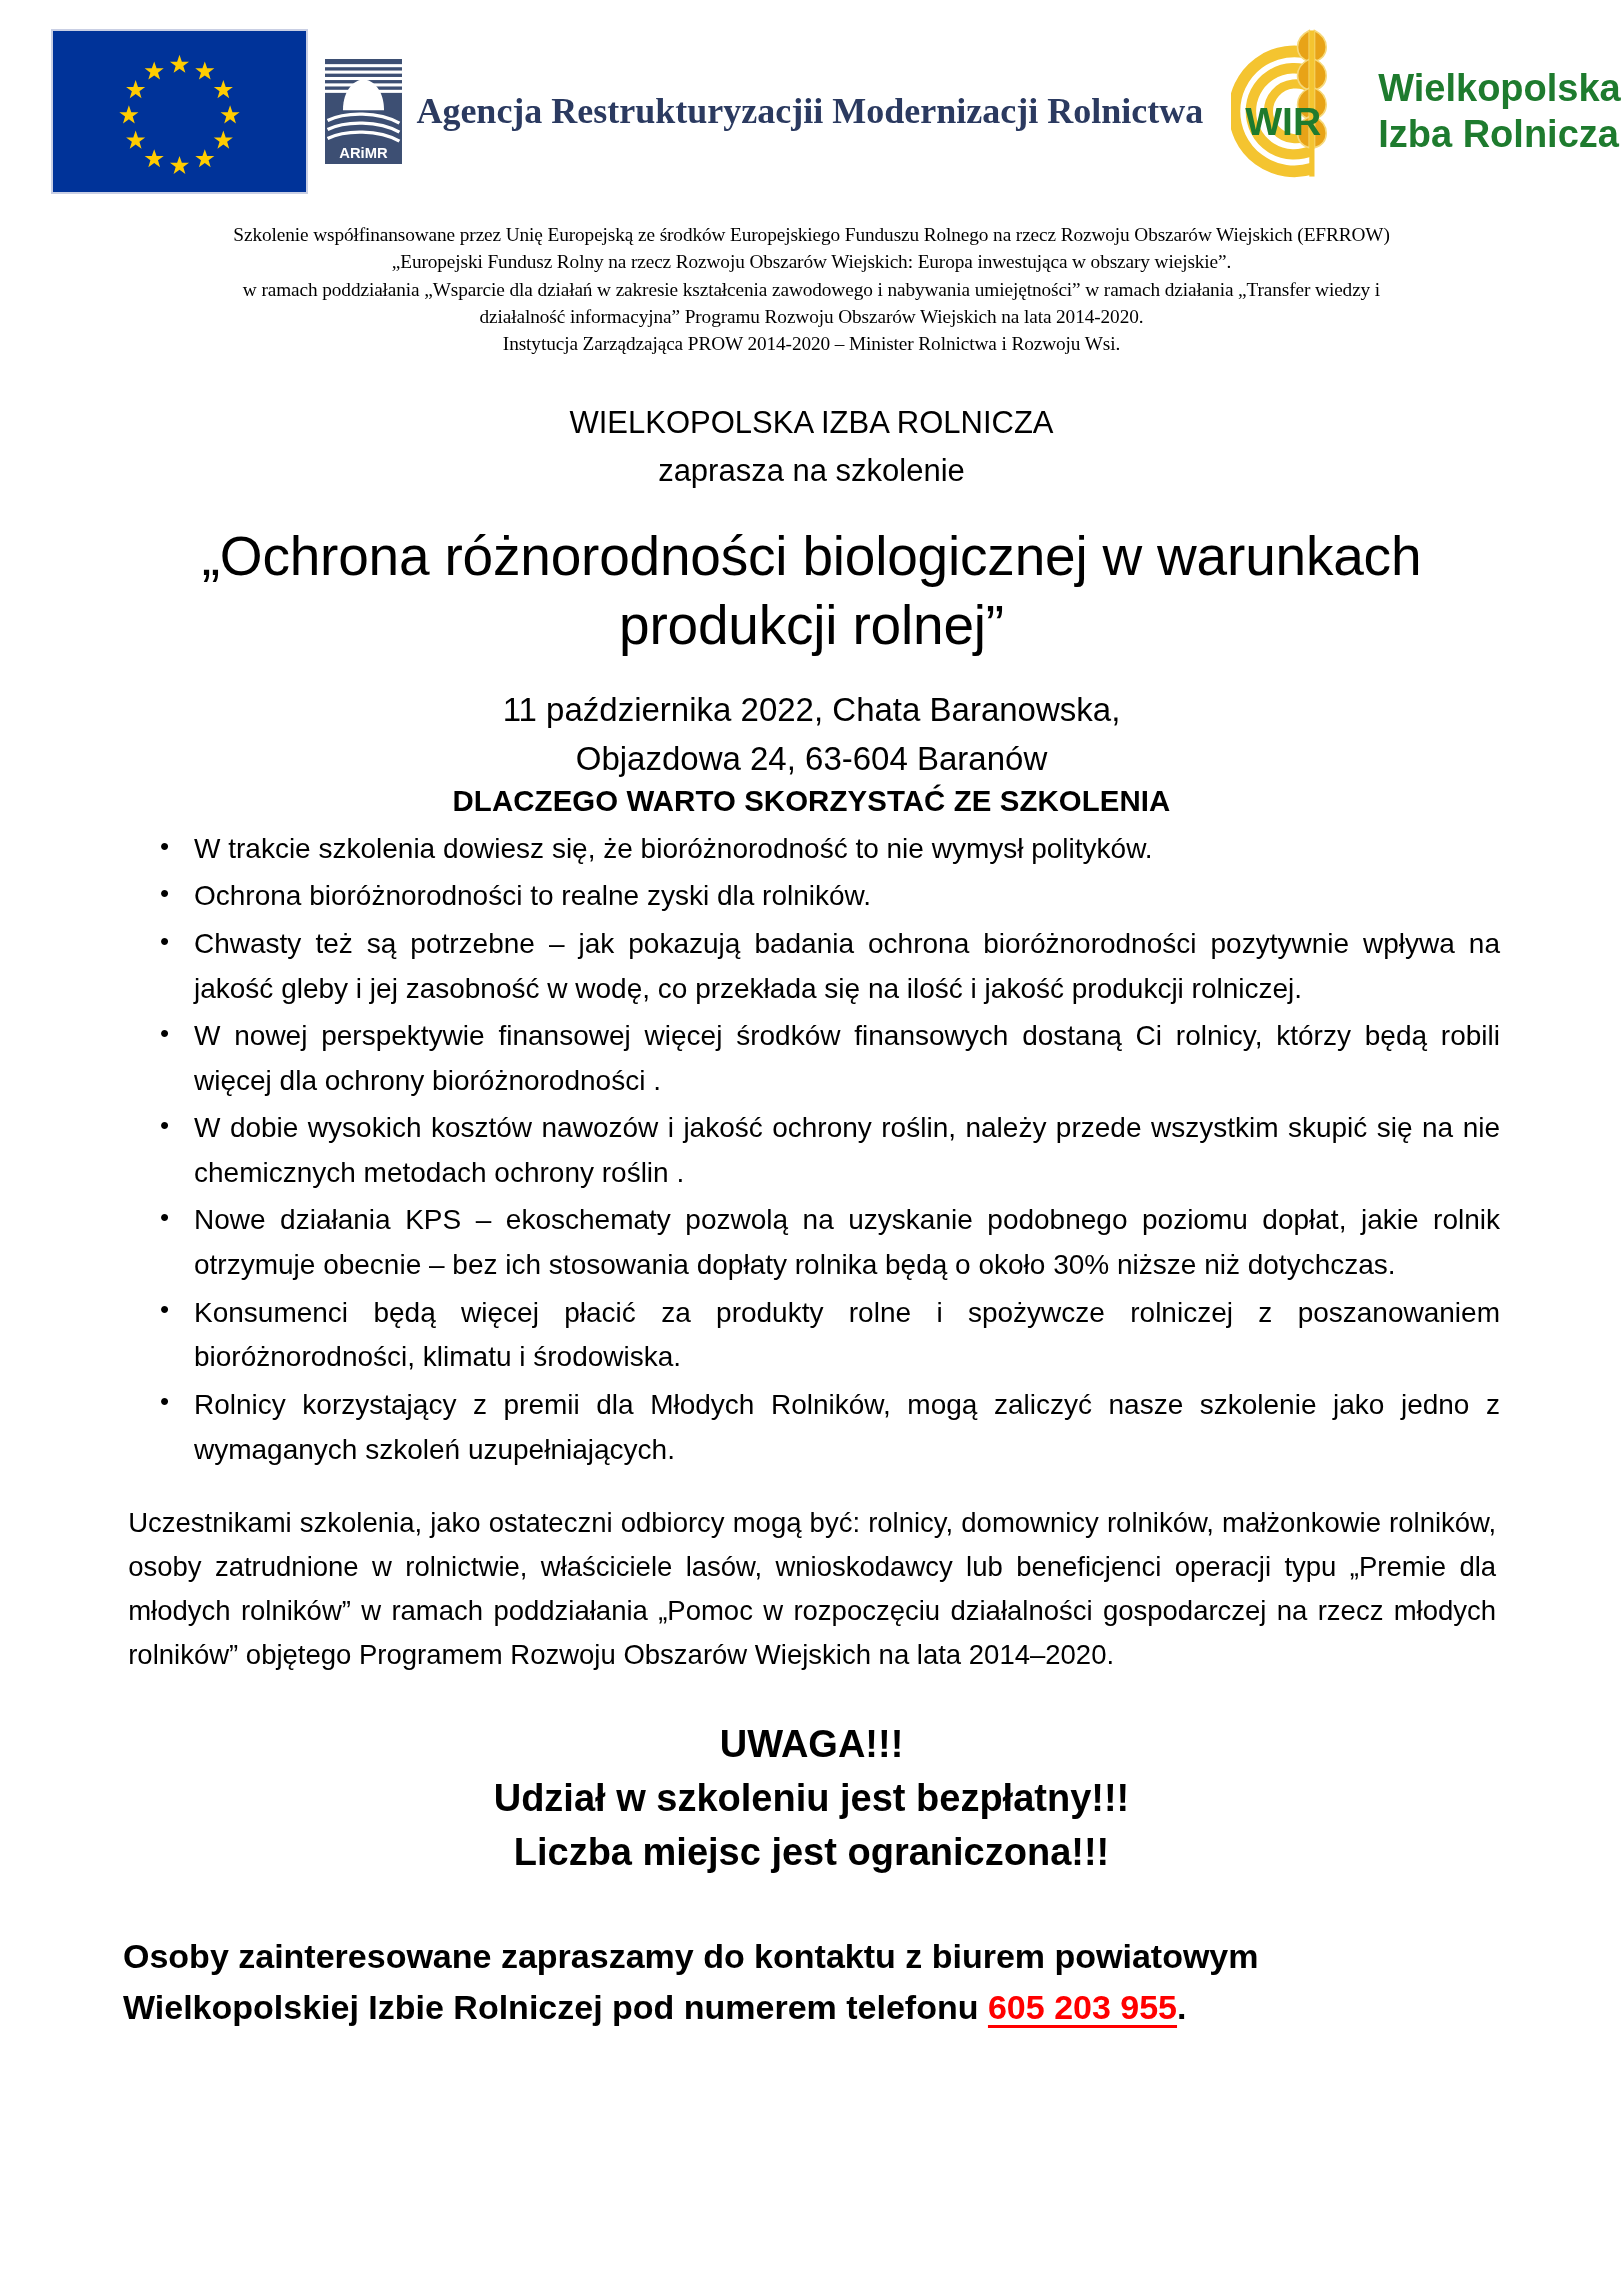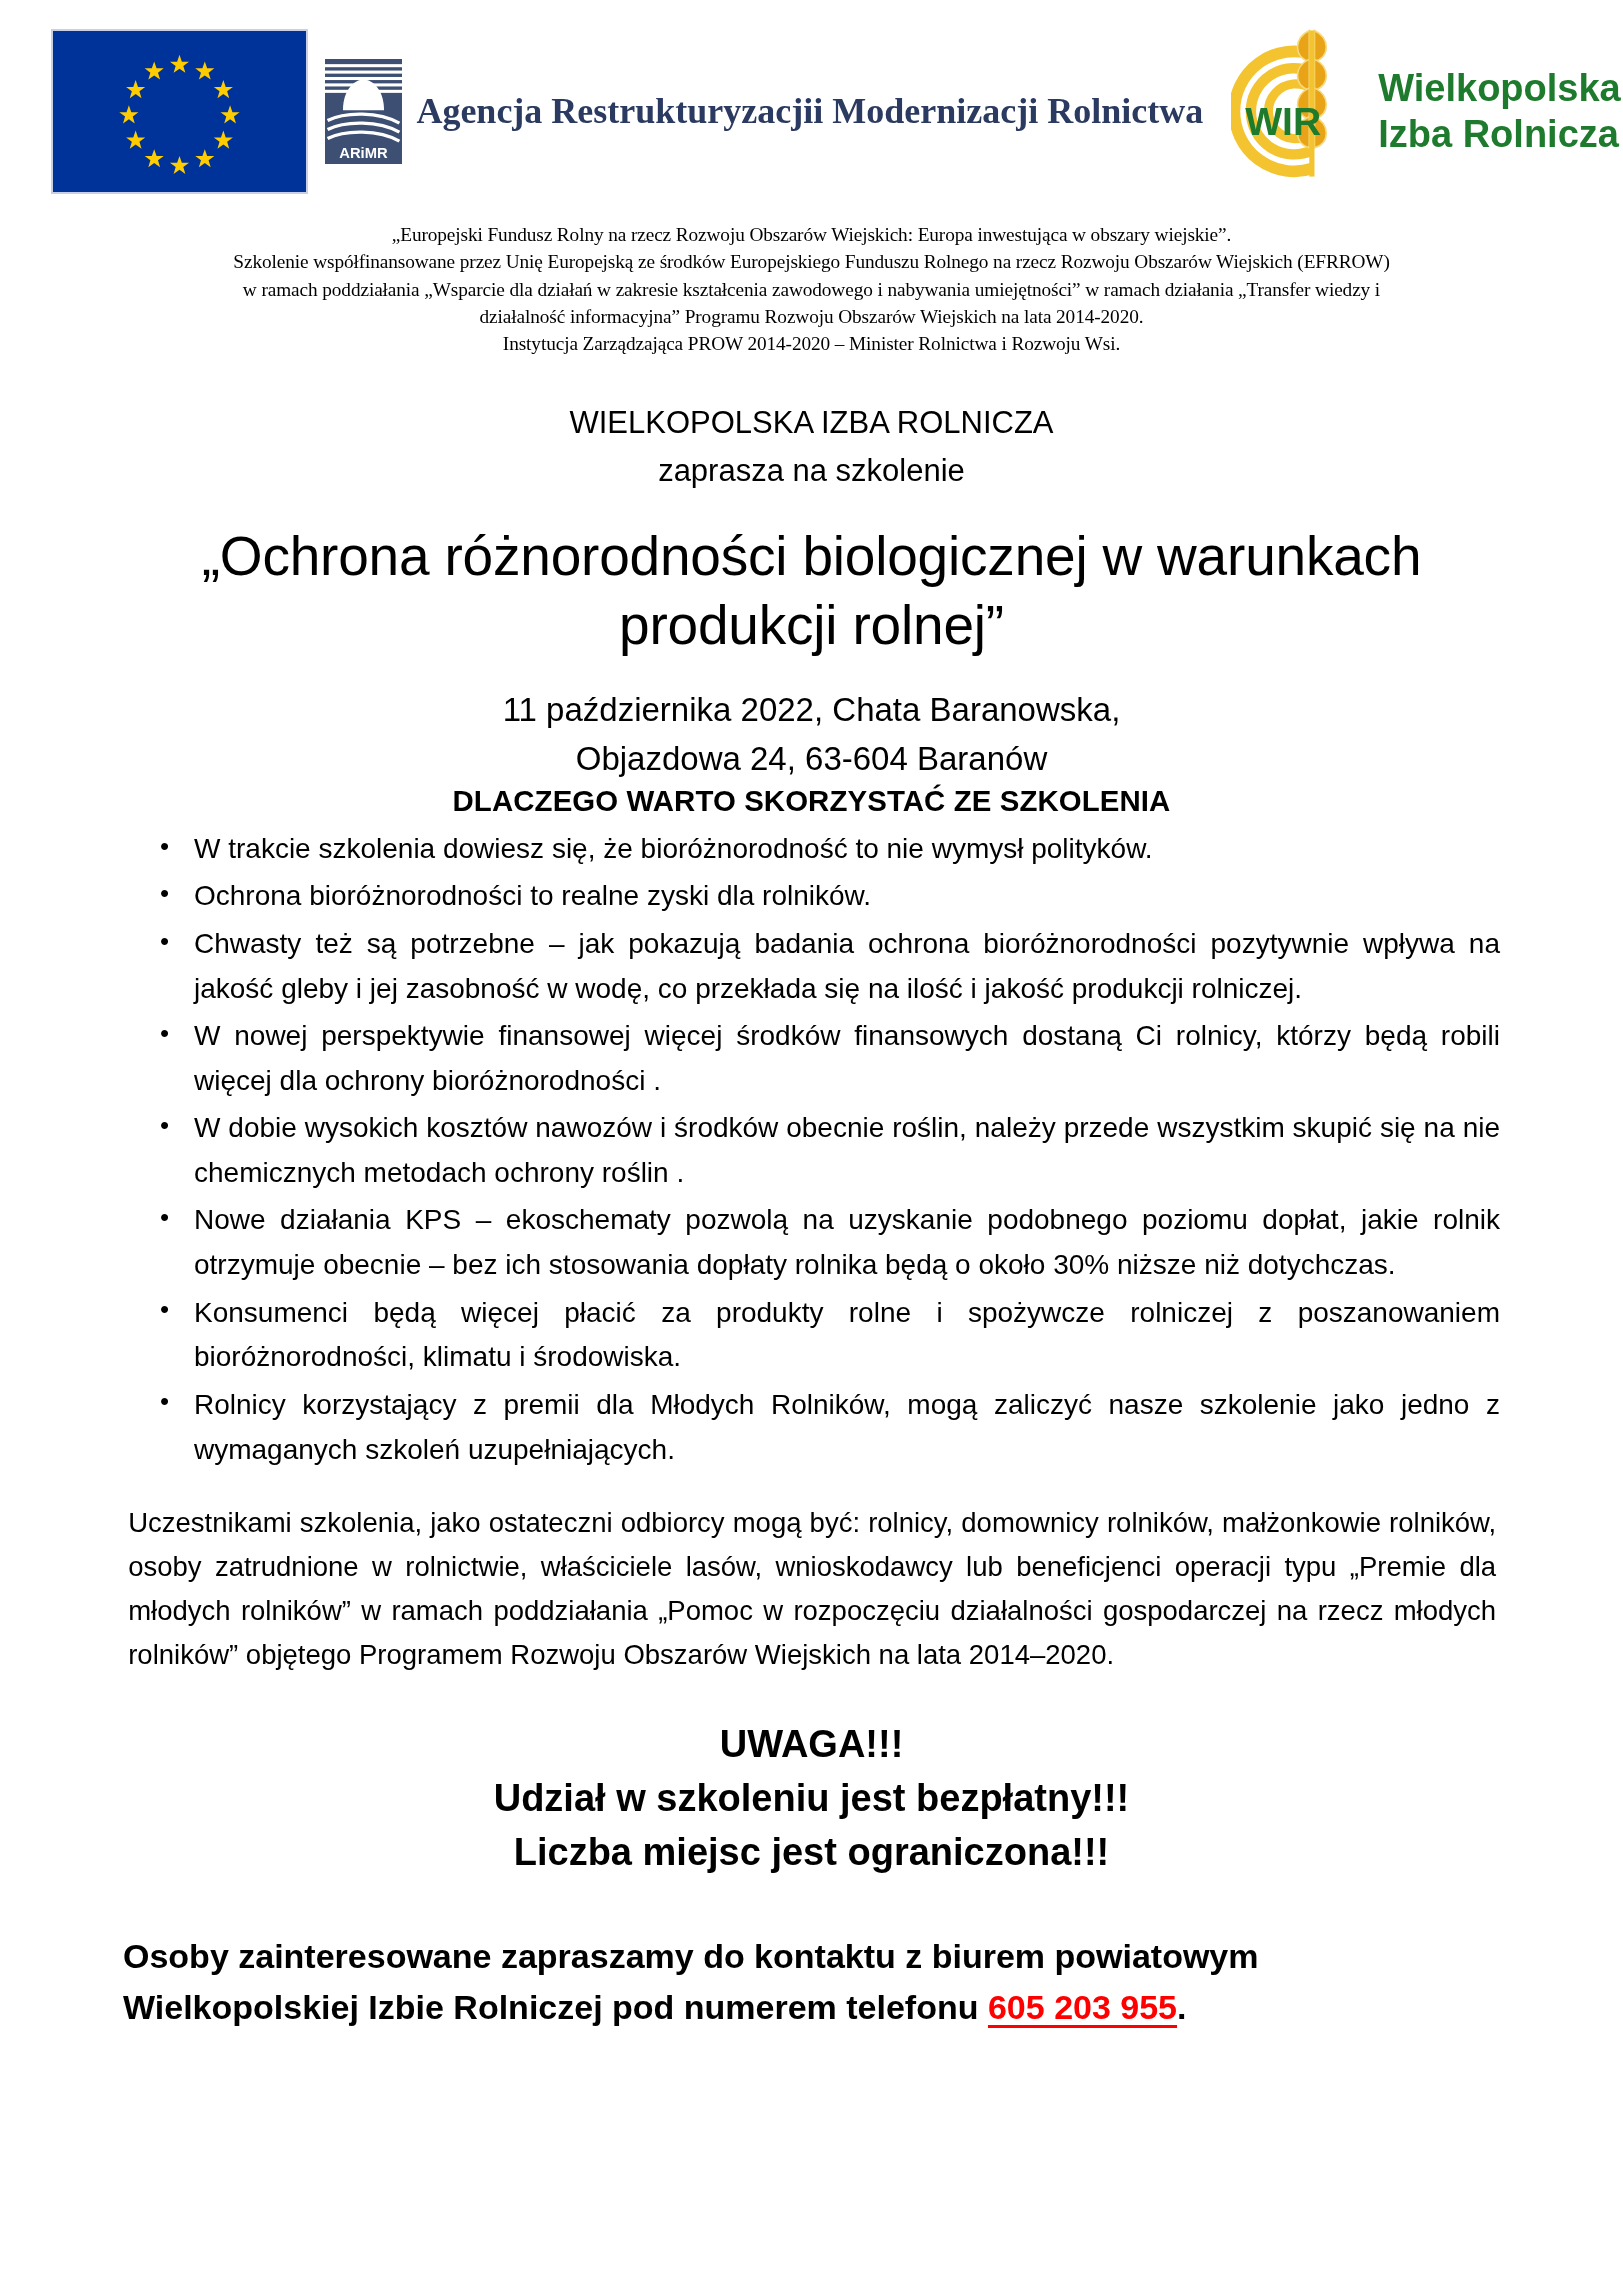--- a/index.html
+++ b/index.html
@@ -369,22 +369,22 @@
         <span>Program</span>
         <span>Rozwoju</span>
         <span>Obszarów</span>
         <span>Wiejskich</span>
         <span class="prow-years">na lata 2014-2020</span>
       </span>
     </div>
   </div>
 
   <div class="funding-note">
+    <div>Szkolenie współfinansowane przez Unię Europejską ze środków Europejskiego Funduszu Rolnego na rzecz Rozwoju Obszarów Wiejskich (EFRROW)</div>
     <div>„Europejski Fundusz Rolny na rzecz Rozwoju Obszarów Wiejskich: Europa inwestująca w obszary wiejskie”.</div>
-    <div>Szkolenie współfinansowane przez Unię Europejską ze środków Europejskiego Funduszu Rolnego na rzecz Rozwoju Obszarów Wiejskich (EFRROW)</div>
     <div>w ramach poddziałania „Wsparcie dla działań w zakresie kształcenia zawodowego i nabywania umiejętności” w ramach działania „Transfer wiedzy i</div>
     <div>działalność informacyjna” Programu Rozwoju Obszarów Wiejskich na lata 2014-2020.</div>
     <div>Instytucja Zarządzająca PROW 2014-2020 – Minister Rolnictwa i Rozwoju Wsi.</div>
   </div>
 
   <div class="invite-block">
     <div>WIELKOPOLSKA IZBA ROLNICZA</div>
     <div>zaprasza na szkolenie</div>
   </div>
 
@@ -395,21 +395,21 @@
     <div>Objazdowa 24, 63-604 Baranów</div>
   </div>
 
   <div class="why-heading">DLACZEGO WARTO SKORZYSTAĆ ZE SZKOLENIA</div>
 
   <ul class="reasons">
     <li>W trakcie szkolenia dowiesz się, że bioróżnorodność to nie wymysł polityków.</li>
     <li>Ochrona bioróżnorodności to realne zyski dla rolników.</li>
     <li>Chwasty też są potrzebne – jak pokazują badania ochrona bioróżnorodności pozytywnie wpływa na jakość gleby i jej zasobność w wodę, co przekłada się na ilość i jakość produkcji rolniczej.</li>
     <li>W nowej perspektywie finansowej więcej środków finansowych dostaną Ci rolnicy, którzy będą robili więcej dla ochrony bioróżnorodności .</li>
-    <li>W dobie wysokich kosztów nawozów i środków obecnie roślin, należy przede wszystkim skupić się na nie chemicznych metodach ochrony roślin .</li>
+    <li>W dobie wysokich kosztów nawozów i jakość ochrony roślin, należy przede wszystkim skupić się na nie chemicznych metodach ochrony roślin .</li>
     <li>Nowe działania KPS – ekoschematy pozwolą na uzyskanie podobnego poziomu dopłat, jakie rolnik otrzymuje obecnie – bez ich stosowania dopłaty rolnika będą o około 30% niższe niż dotychczas.</li>
     <li>Konsumenci będą więcej płacić za produkty rolne i spożywcze rolniczej z poszanowaniem bioróżnorodności, klimatu i środowiska.</li>
     <li>Rolnicy korzystający z premii dla Młodych Rolników, mogą zaliczyć nasze szkolenie jako jedno z wymaganych szkoleń uzupełniających.</li>
   </ul>
 
   <div class="participants">Uczestnikami szkolenia, jako ostateczni odbiorcy mogą być: rolnicy, domownicy rolników, małżonkowie rolników, osoby zatrudnione w rolnictwie, właściciele lasów, wnioskodawcy lub beneficjenci operacji typu „Premie dla młodych rolników” w ramach poddziałania „Pomoc w rozpoczęciu działalności gospodarczej na rzecz młodych rolników” objętego Programem Rozwoju Obszarów Wiejskich na lata 2014–2020.</div>
 
   <div class="notice">
     <div class="l1">UWAGA!!!</div>
     <div class="l2">Udział w szkoleniu jest bezpłatny!!!</div>

